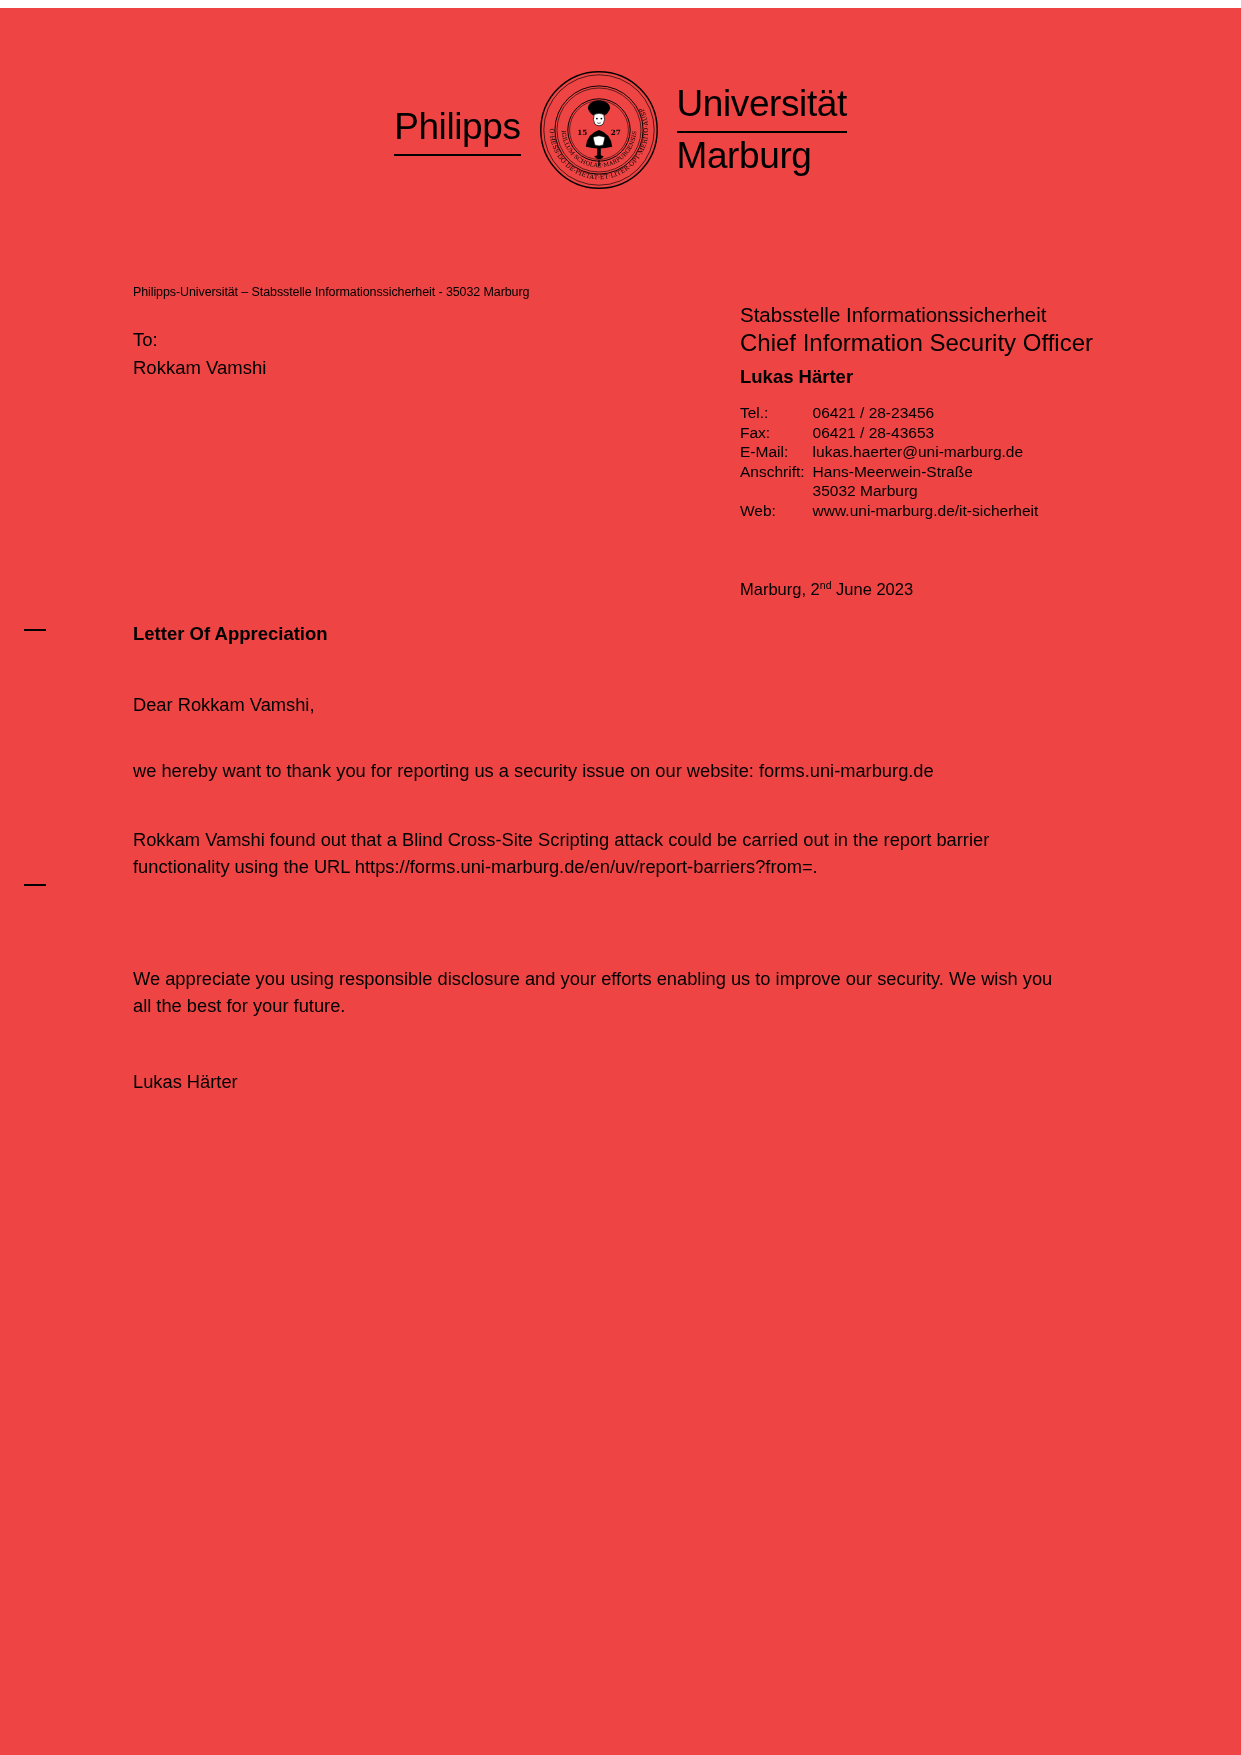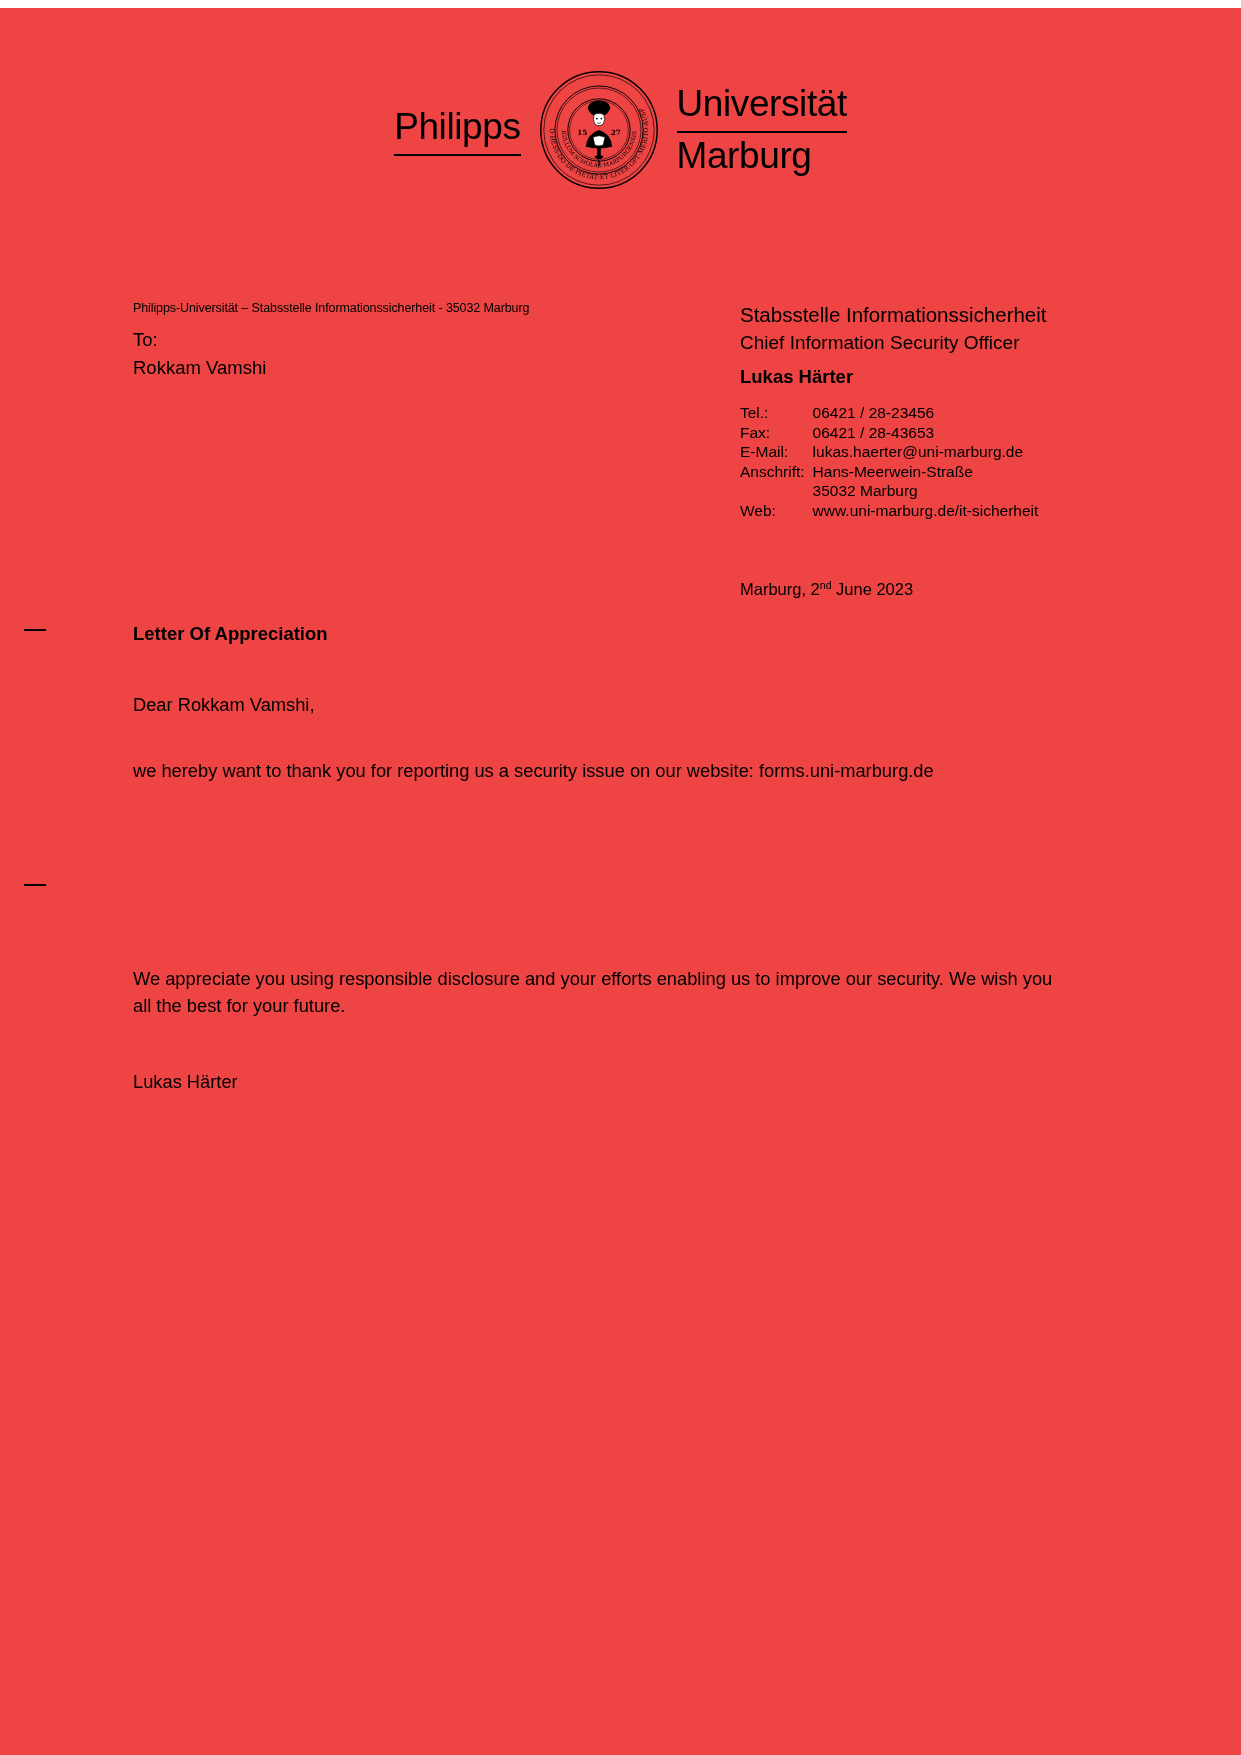--- a/index.html
+++ b/index.html
@@ -57,21 +57,21 @@
     width: 120px;
     height: 120px;
     flex: 0 0 120px;
   }
   .seal svg { display: block; width: 120px; height: 120px; }
 
   
   .sender-line {
     position: absolute;
     left: 133px;
-    top: 292px;
+    top: 276px;
     font-size: 12.5px;
     line-height: 16px;
     letter-spacing: -0.1px;
     white-space: nowrap;
   }
   .recipient {
     position: absolute;
     left: 133px;
     top: 318px;
     font-size: 18.5px;
@@ -85,21 +85,21 @@
     left: 740px;
     top: 292px;
     width: 420px;
   }
   .contact-dept {
     font-size: 20.5px;
     line-height: 29px;
     white-space: nowrap;
   }
   .contact-role {
-    font-size: 19px;
+    font-size: 24px;
     line-height: 27px;
     white-space: nowrap;
   }
   .contact-name {
     font-size: 18.5px;
     font-weight: bold;
     line-height: 27px;
     margin-top: 7px;
     white-space: nowrap;
   }
@@ -282,20 +282,23 @@
   <div class="subject">Letter Of Appreciation</div>
 
   <div class="body-text p-salutation">
     <p>Dear Rokkam Vamshi,</p>
   </div>
 
   <div class="body-text p-thanks">
     <p>we hereby want to thank you for reporting us a security issue on our website: forms.uni-marburg.de</p>
   </div>
 
+  <div class="body-text p-finding">
+    <p>Rokkam Vamshi found out that a Blind Cross-Site Scripting attack could be carried out in the report barrier functionality using the URL https://forms.uni-marburg.de/en/uv/report-barriers?from=.</p>
+  </div>
 
 
   <div class="body-text p-appreciate">
     <p>We appreciate you using responsible disclosure and your efforts enabling us to improve our security. We wish you all the best for your future.</p>
   </div>
 
   <div class="body-text p-closing">
     <p class="sig-name">Lukas Härter</p>
   </div>
 

